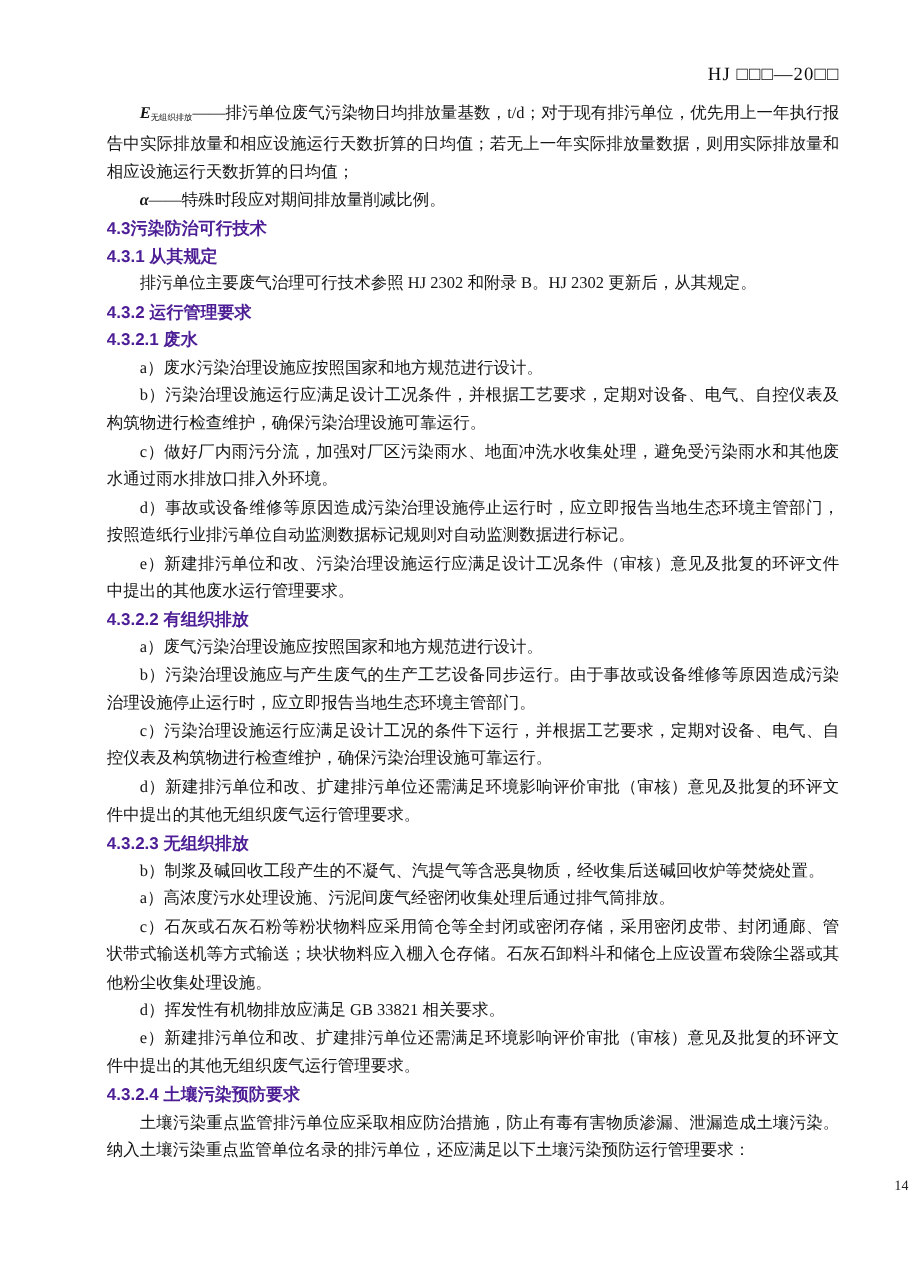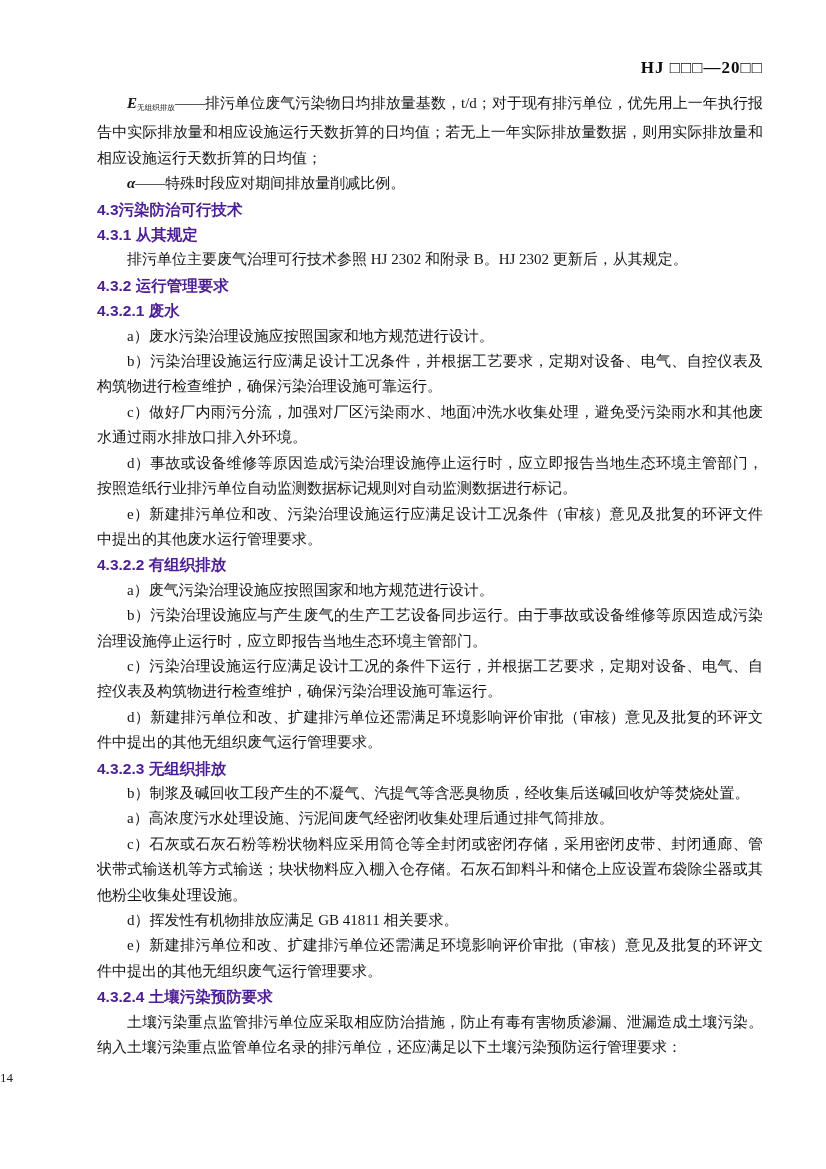--- a/index.html
+++ b/index.html
@@ -16,21 +16,21 @@
     font-family: "Liberation Serif", "DejaVu Serif", serif;
     overflow: hidden;
   }
   .doc-header {
     position: absolute;
     top: 58px;
     left: 97px;
     width: 666px;
     text-align: right;
     font-family: "Liberation Serif", "DejaVu Sans", serif;
-    font-weight: bold;
+    font-weight: normal;
     font-size: 17px;
     letter-spacing: 1px;
     color: #0b0b0b;
   }
   .content {
     position: absolute;
     top: 91px;
     left: 97px;
     width: 666px;
     font-size: 15px;
@@ -63,21 +63,21 @@
   .sym-sub {
     font-size: 7.5px;
     vertical-align: -2px;
     letter-spacing: 0;
   }
   .doc-footer {
     position: absolute;
     top: 1070px;
     left: 0;
     width: 826px;
-    text-align: left;
+    text-align: right;
     font-size: 13px;
     color: #222222;
   }
 </style>
 </head>
 <body>
 
 <div class="page">
 
   <div class="doc-header">HJ □□□—20□□</div>
@@ -105,21 +105,21 @@
     <h4 class="heading">4.3.2.2 有组织排放</h4>
     <p class="para">a）废气污染治理设施应按照国家和地方规范进行设计。</p>
     <p class="para">b）污染治理设施应与产生废气的生产工艺设备同步运行。由于事故或设备维修等原因造成污染治理设施停止运行时，应立即报告当地生态环境主管部门。</p>
     <p class="para">c）污染治理设施运行应满足设计工况的条件下运行，并根据工艺要求，定期对设备、电气、自控仪表及构筑物进行检查维护，确保污染治理设施可靠运行。</p>
     <p class="para">d）新建排污单位和改、扩建排污单位还需满足环境影响评价审批（审核）意见及批复的环评文件中提出的其他无组织废气运行管理要求。</p>
 
     <h4 class="heading">4.3.2.3 无组织排放</h4>
     <p class="para">b）制浆及碱回收工段产生的不凝气、汽提气等含恶臭物质，经收集后送碱回收炉等焚烧处置。</p>
     <p class="para">a）高浓度污水处理设施、污泥间废气经密闭收集处理后通过排气筒排放。</p>
     <p class="para">c）石灰或石灰石粉等粉状物料应采用筒仓等全封闭或密闭存储，采用密闭皮带、封闭通廊、管状带式输送机等方式输送；块状物料应入棚入仓存储。石灰石卸料斗和储仓上应设置布袋除尘器或其他粉尘收集处理设施。</p>
-    <p class="para">d）挥发性有机物排放应满足 GB 41811 相关要求。</p>
+    <p class="para">d）挥发性有机物排放应满足 GB 33821 相关要求。</p>
     <p class="para">e）新建排污单位和改、扩建排污单位还需满足环境影响评价审批（审核）意见及批复的环评文件中提出的其他无组织废气运行管理要求。</p>
 
     <h4 class="heading">4.3.2.4 土壤污染预防要求</h4>
     <p class="para">土壤污染重点监管排污单位应采取相应防治措施，防止有毒有害物质渗漏、泄漏造成土壤污染。纳入土壤污染重点监管单位名录的排污单位，还应满足以下土壤污染预防运行管理要求：</p>
 
   </div>
 
   <div class="doc-footer">14</div>
 
 </div>

